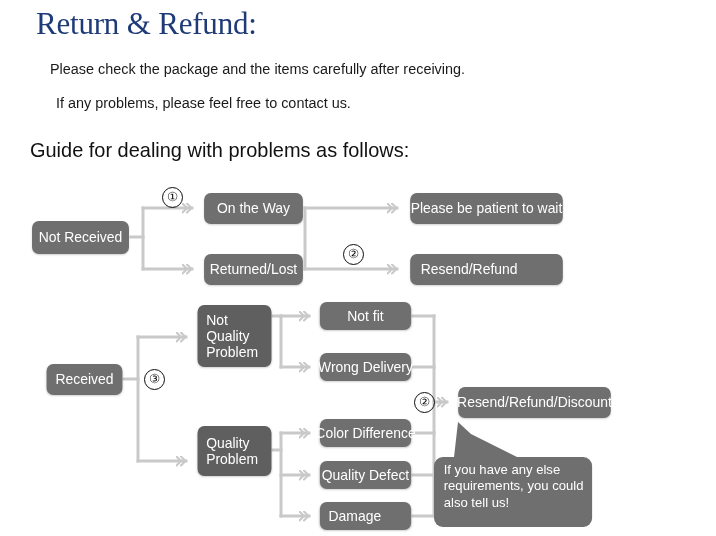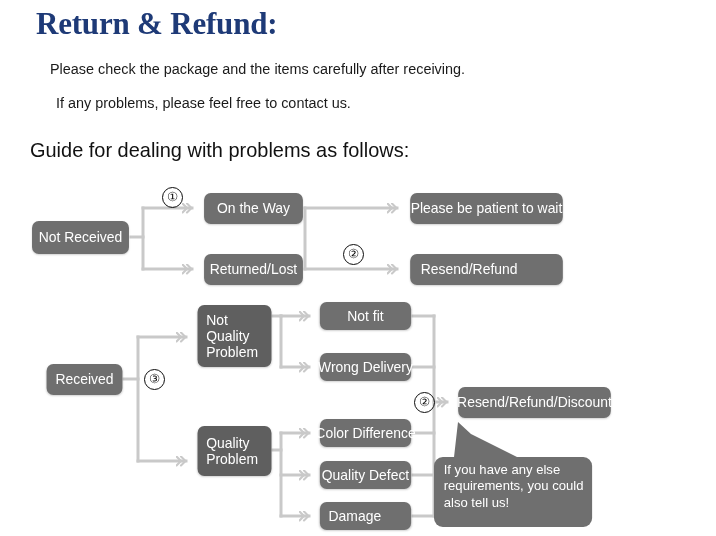--- a/index.html
+++ b/index.html
@@ -15,21 +15,21 @@
     font-family: "Liberation Sans", sans-serif;
     -webkit-font-smoothing: antialiased;
   }
 
   
   #page-title {
     position: absolute;
     left: 36px;
     top: 6px;
     font-family: "Liberation Serif", serif;
-    font-weight: bold;
+    font-weight: normal;
     font-size: 31px;
     letter-spacing: -0.2px;
     color: #1e3a77;
     white-space: nowrap;
   }
   .intro-line {
     position: absolute;
     font-size: 15.5px;
     color: #1a1a1a;
     white-space: nowrap;

